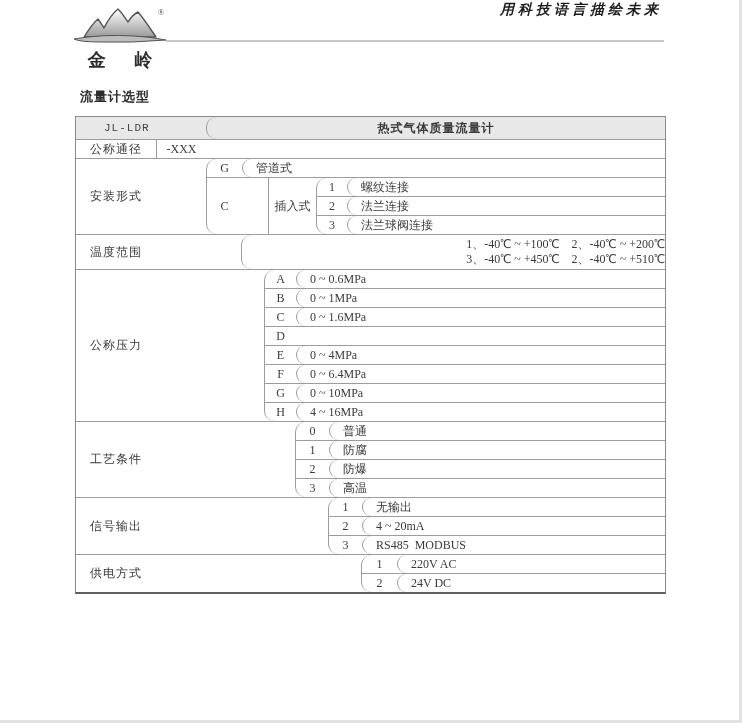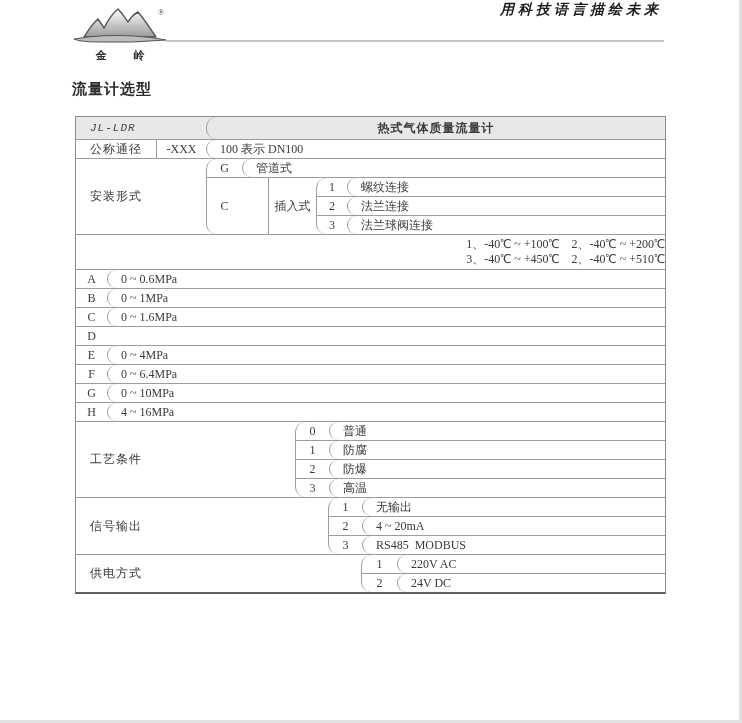--- a/index.html
+++ b/index.html
@@ -3,50 +3,50 @@
 <meta charset="utf-8">
 <style>
   html,body{margin:0;padding:0;background:#f2f2f2;}
   .page{
     position:relative;width:742px;height:723px;background:#ffffff;
     font-family:"Liberation Serif", serif;color:#3a3a3a;overflow:hidden;
     box-shadow:inset -3px 0 0 #e2e2e2, inset 0 -3px 0 #e2e2e2;
   }
   
   .logo{position:absolute;left:70px;top:6px;width:100px;text-align:center;}
-  .brandname{font-weight:bold;font-size:11px;letter-spacing:12px;color:#2d2d2d;margin-top:-2px;padding-left:12px;}
+  .brandname{font-weight:bold;font-size:18px;letter-spacing:12px;color:#2d2d2d;margin-top:-2px;padding-left:12px;}
   .slogan{
     position:absolute;right:80px;top:1px;font-weight:bold;font-style:italic;
     font-size:14px;letter-spacing:4px;color:#1c1c1c;
   }
   .rule{position:absolute;left:166px;top:40px;width:498px;height:2px;background:#c6c6c6;}
   
   .title{
-    position:absolute;left:72px;top:80px;margin:0;
-    font-family:"Liberation Sans", sans-serif;font-size:15px;font-weight:700;color:#2b2b2b;letter-spacing:1px;
+    position:absolute;left:72px;top:80px;margin:8px;
+    font-family:"Liberation Sans", sans-serif;font-size:13px;font-weight:700;color:#2b2b2b;letter-spacing:1px;
   }
   
   .tbl{
     position:absolute;left:75px;top:116px;width:589px;
     border:1px solid #8a8a8a;border-bottom:2px solid #5f5f5f;
     font-size:12px;line-height:15px;background:#fff;
   }
   .col{display:flex;flex-direction:column;}
   .col > * + *{border-top:1px solid #9c9c9c;}
   .fx{display:flex;align-items:stretch;}
   .fx > * + *{border-left:1px solid #9c9c9c;}
   .cell{display:flex;align-items:center;box-sizing:border-box;}
   .fill{flex:1;min-width:0;border-radius:10px;}
   .r{min-height:18px;}
   .hd{min-height:22px;background:#e8e8e8;}
   .lab{padding-left:14px;letter-spacing:1px;}
   .ctr{justify-content:center;}
   .cv{padding-left:13px;white-space:pre;}
   .bold{font-weight:bold;letter-spacing:1px;}
-  .modelcode{padding-left:14px;font-family:"Liberation Mono", monospace;font-size:11px;letter-spacing:1px;color:#444;font-style:italic;}
+  .modelcode{padding-left:28px;font-family:"Liberation Mono", monospace;font-size:11px;letter-spacing:1px;color:#444;}
   .temp{flex-direction:column;align-items:flex-end;justify-content:center;padding:2px 0 2px 8px;white-space:pre;}
   
   .w-hd{width:130px;}  .w-a{width:80px;}   .w-b{width:50px;}
   .w-gc{width:35px;}   .w-type{width:48px;margin-left:26px;}.w-sub{width:30px;}
   .w-t{width:165px;}
   .w-p{width:188px;}   .w-pc{width:31px;}
   .w-pr{width:219px;}  .w-prc{width:33px;}
   .w-s{width:252px;font-family:Liberation Serif, serif;}   .w-sc{width:33px;}
   .w-pw{width:285px;}  .w-pwc{width:35px;}
 </style>
@@ -77,21 +77,20 @@
   <div class="tbl col">
 
     <div class="fx r hd">
       <div class="cell modelcode w-hd">JL-LDR</div>
       <div class="cell ctr bold fill">热式气体质量流量计</div>
     </div>
 
     <div class="fx r">
       <div class="cell lab w-a">公称通径</div>
       <div class="cell ctr w-b">-XXX</div>
-      <div class="cell cv fill">100 表示 DN100</div>
     </div>
 
     <div class="fx">
       <div class="cell lab w-hd">安装形式</div>
       <div class="col fill">
         <div class="fx r">
           <div class="cell ctr w-gc">G</div>
           <div class="cell cv fill">管道式</div>
         </div>
         <div class="fx">
@@ -109,27 +108,29 @@
             <div class="fx r">
               <div class="cell ctr w-sub">3</div>
               <div class="cell cv fill">法兰球阀连接</div>
             </div>
           </div>
         </div>
       </div>
     </div>
 
     <div class="fx">
+      <div class="cell lab w-t">温度范围</div>
       <div class="cell temp fill">
         <div>1、-40℃ ~ +100℃　2、-40℃ ~ +200℃</div>
         <div>3、-40℃ ~ +450℃　2、-40℃ ~ +510℃</div>
       </div>
     </div>
 
     <div class="fx">
+      <div class="cell lab w-p">公称压力</div>
       <div class="col fill">
         <div class="fx r">
           <div class="cell ctr w-pc">A</div>
           <div class="cell cv fill">0 ~ 0.6MPa</div>
         </div>
         <div class="fx r">
           <div class="cell ctr w-pc">B</div>
           <div class="cell cv fill">0 ~ 1MPa</div>
         </div>
         <div class="fx r">

